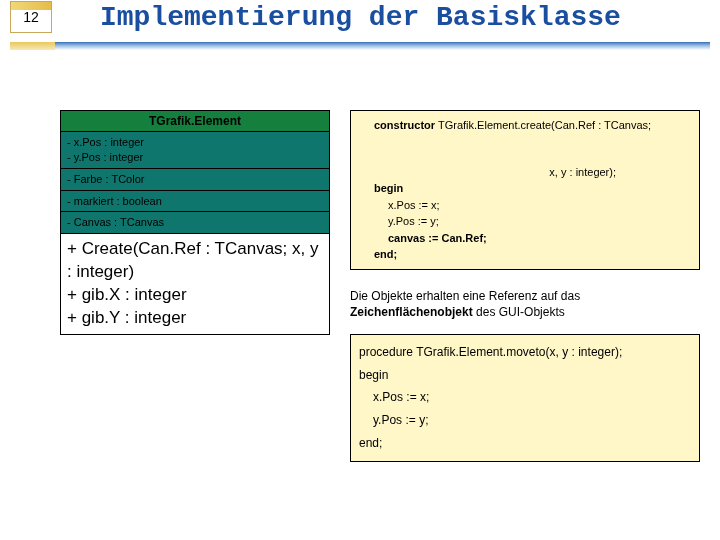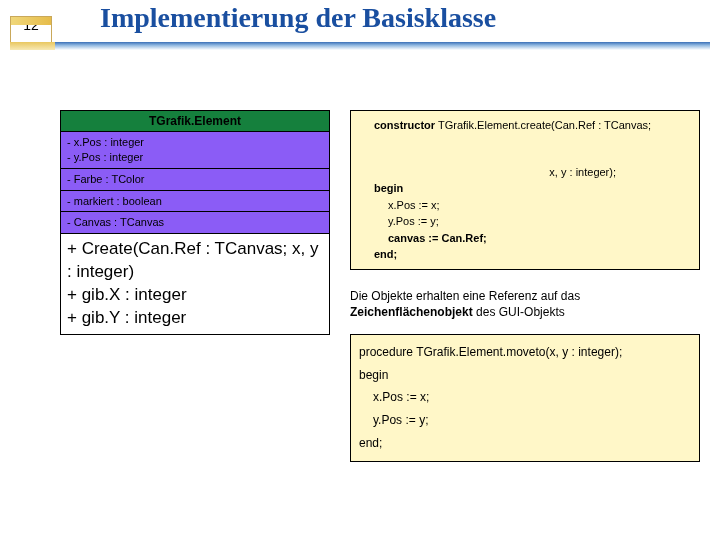--- a/index.html
+++ b/index.html
@@ -14,41 +14,42 @@
     position: relative;
     overflow: hidden;
   }
   .header {
     position: relative;
     height: 52px;
   }
   .slide-num-box {
     position: absolute;
     left: 10px;
-    top: 16px;
+    top: 1px;
     width: 40px;
     height: 30px;
     background: #fff;
     border: 1px solid #c9a85a;
     display: flex;
+    align-items: center;
     justify-content: center;
     font-size: 14px;
   }
   .slide-num-box::before {
     content:"";
     position:absolute;
     left:0; top:0;
     width:40px; height:8px;
     background: linear-gradient(to right,#f0d77a,#e6bc4a);
   }
   .title {
     position: absolute;
     left: 100px;
     top: 2px;
-    font-family: Liberation Serif, serif;
+    font-family: Liberation Mono, monospace;
     font-size: 28px;
     font-weight: bold;
     color: #1a4fa0;
   }
   .title-underline {
     position: absolute;
     left: 10px;
     top: 42px;
     width: 700px;
     height: 8px;
@@ -76,21 +77,21 @@
     background: #15803d;
     border: 1px solid #000;
     text-align: center;
     font-weight: bold;
     padding: 3px 2px;
     font-size: 12px;
   }
   .uml-section {
     border: 1px solid #000;
     border-top: none;
-    background: #8b5cf6;
+    background: #0f766e;
     padding: 3px 6px;
     font-size: 11px;
     line-height: 1.35;
   }
   .uml-section.strong { font-weight: normal; }
   .uml-methods {
     border: 1px solid #000;
     border-top: none;
     background: #fff;
     padding: 4px 6px;

